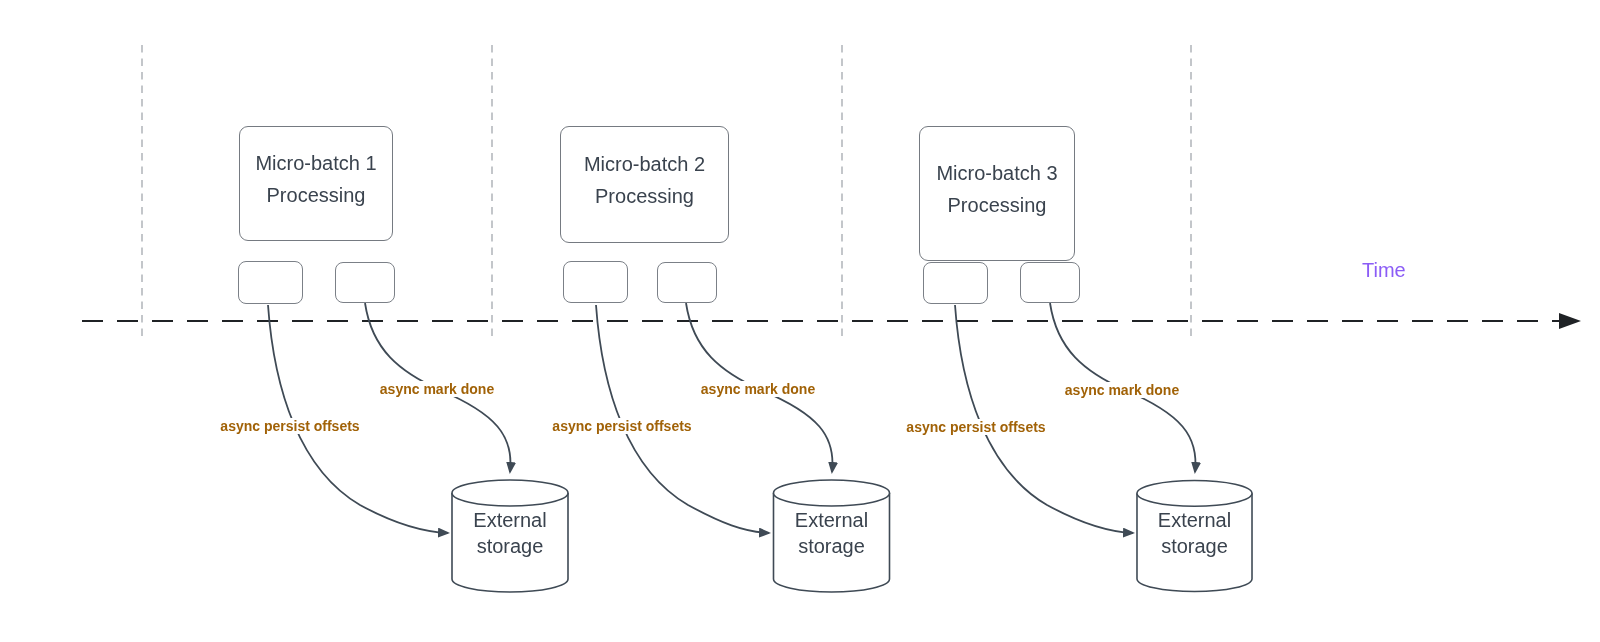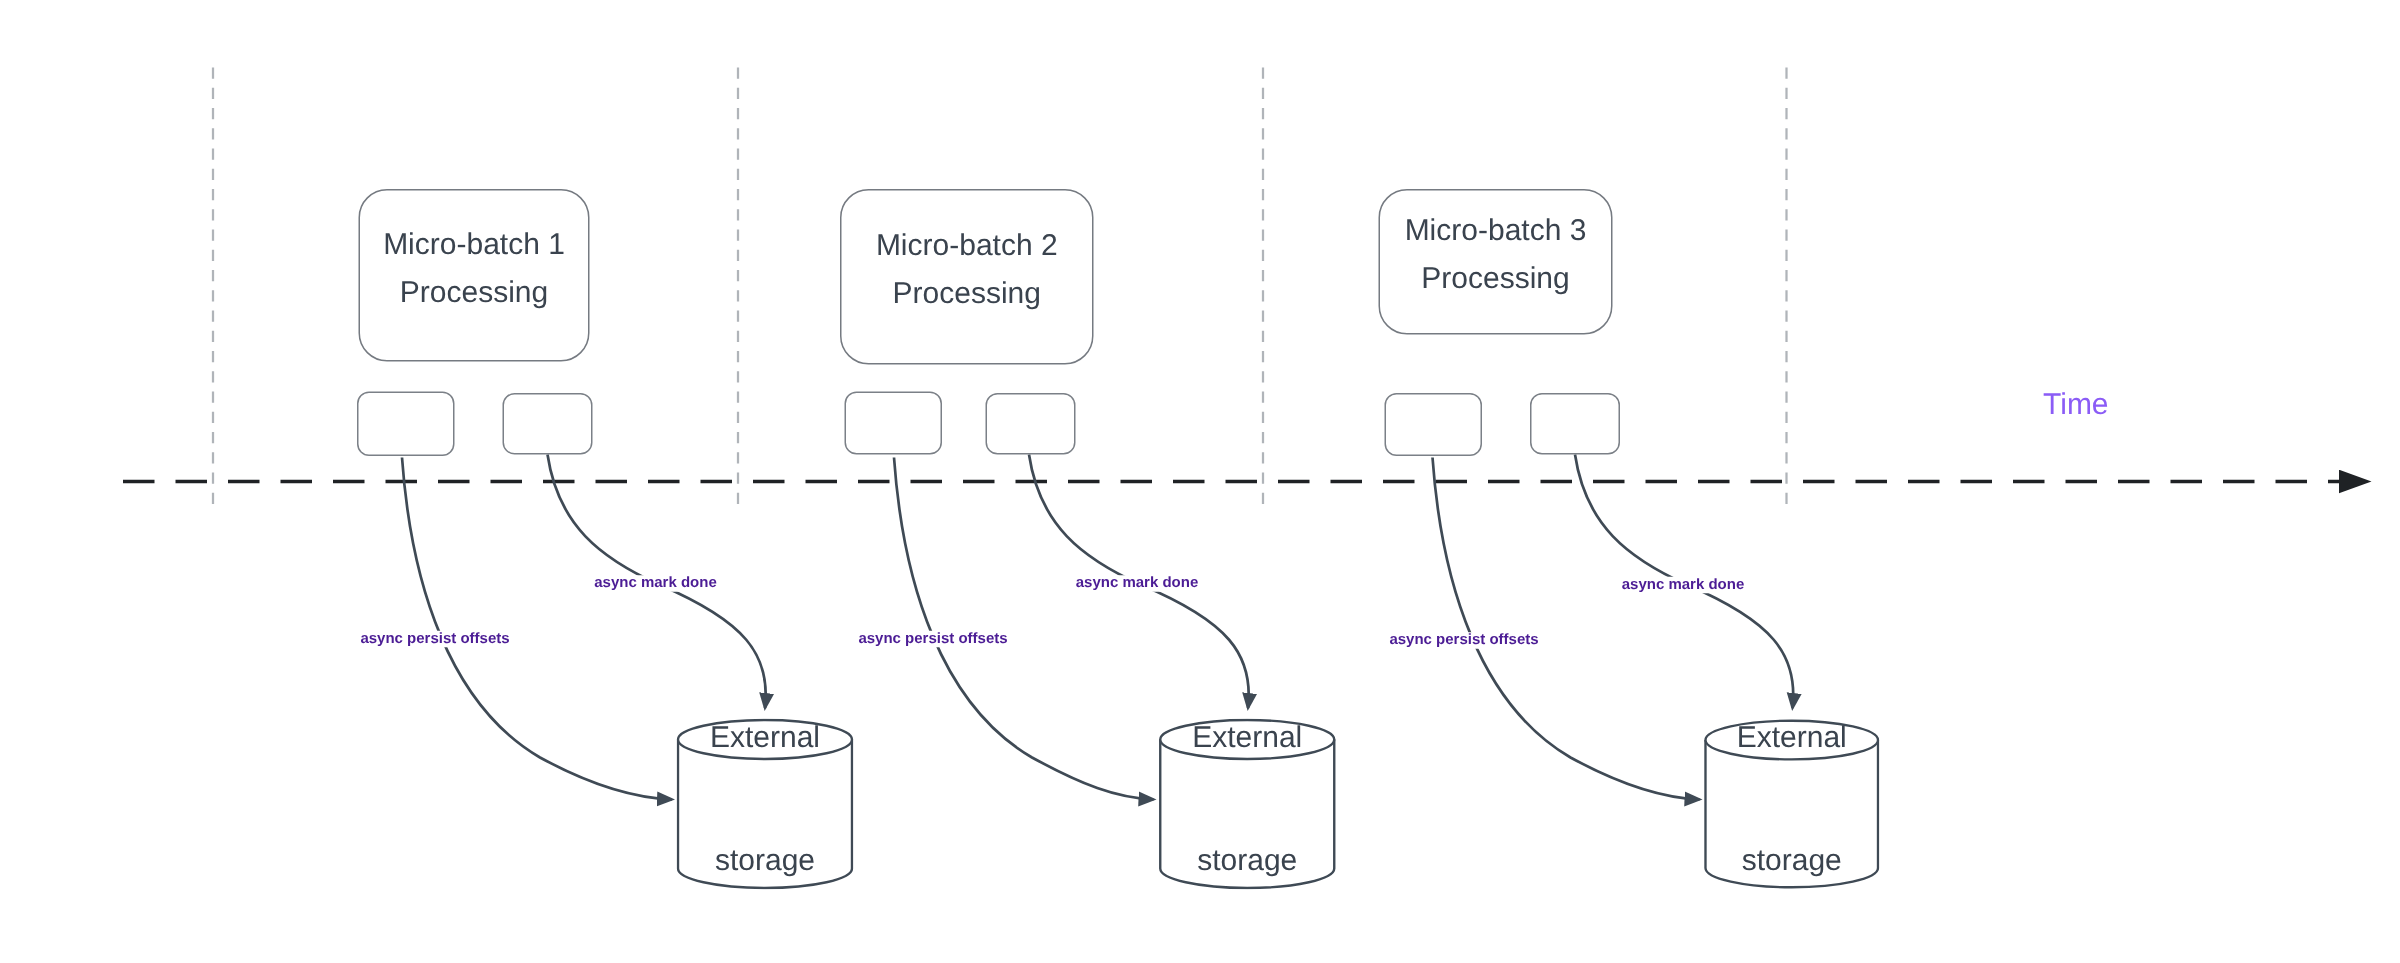--- a/index.html
+++ b/index.html
@@ -7,39 +7,39 @@
     position:relative; width:1600px; height:642px; background:#ffffff;
     font-family:"Liberation Sans", sans-serif; overflow:hidden;
   }
   svg.lines { position:absolute; left:0; top:0; }
   .grid { stroke:#b0b4b9; stroke-width:1.5; stroke-dasharray:7.5 6; fill:none; }
   .timeline { stroke:#1f2225; stroke-width:2.2; stroke-dasharray:21 14; fill:none; }
   .conn { stroke:#3f4a55; stroke-width:1.8; fill:none; }
 
   .proc-box {
     position:absolute; box-sizing:border-box; background:#fff;
-    border:1.6px solid #757a81; border-radius:19px;
+    border:1.6px solid #757a81; border-radius:9px;
     display:flex; flex-direction:column; align-items:center; justify-content:center;
     padding-bottom:10px; text-align:center;
     color:#3a434e; font-size:20px; line-height:1.6;
   }
   .mini-box {
     position:absolute; box-sizing:border-box; background:#fff;
     border:1.6px solid #7b8087; border-radius:8px;
   }
   .edge-label {
     position:absolute; transform:translate(-50%,-50%);
     background:#ffffff; padding:0 3px; white-space:nowrap;
-    font-size:10px; font-weight:bold; color:#4c1d95;
+    font-size:14px; font-weight:bold; color:#a16207;
   }
   .cylinder { position:absolute; }
   .cylinder svg { position:absolute; left:0; top:0; display:block; }
   .cyl-text {
     position:absolute; left:0; right:0; top:0; bottom:0; padding-bottom:6px;
-    display:flex; flex-direction:column; align-items:center; justify-content:space-between;
+    display:flex; flex-direction:column; align-items:center; justify-content:center;
     text-align:center; color:#3a434e; font-size:20px; line-height:1.3;
   }
   .time-label {
     position:absolute; left:1362px; top:259px;
     font-size:20px; color:#8b5cf6;
   }
 </style>
 </head>
 <body>
 
@@ -103,21 +103,21 @@
     <svg width="119" height="114" viewBox="0 0 118 114">
       <path d="M1,14 L1,100 A58,13 0 0 0 117,100 L117,14" fill="#ffffff" stroke="#3f4a55" stroke-width="1.6"></path>
       <ellipse cx="59" cy="14" rx="58" ry="13" fill="#ffffff" stroke="#3f4a55" stroke-width="1.6"></ellipse>
     </svg>
     <div class="cyl-text">
       <div>External</div>
       <div>storage</div>
     </div>
   </div>
 
-  <div class="proc-box" style="left:919px;top:126px;width:156px;height:97px">
+  <div class="proc-box" style="left:919px;top:126px;width:156px;height:135px">
     <div>Micro-batch 3</div>
     <div>Processing</div>
   </div>
   <div class="mini-box" style="left:923px;top:262px;width:65px;height:42px"></div>
   <div class="mini-box" style="left:1020px;top:262px;width:60px;height:41px"></div>
   <div class="edge-label" style="left:976px;top:427px">async persist offsets</div>
   <div class="edge-label" style="left:1122px;top:390px">async mark done</div>
   <div class="cylinder" style="left:1136px;top:479px;width:117px;height:114px">
     <svg width="117" height="114" viewBox="0 0 118 114">
       <path d="M1,14 L1,100 A58,13 0 0 0 117,100 L117,14" fill="#ffffff" stroke="#3f4a55" stroke-width="1.6"></path>

